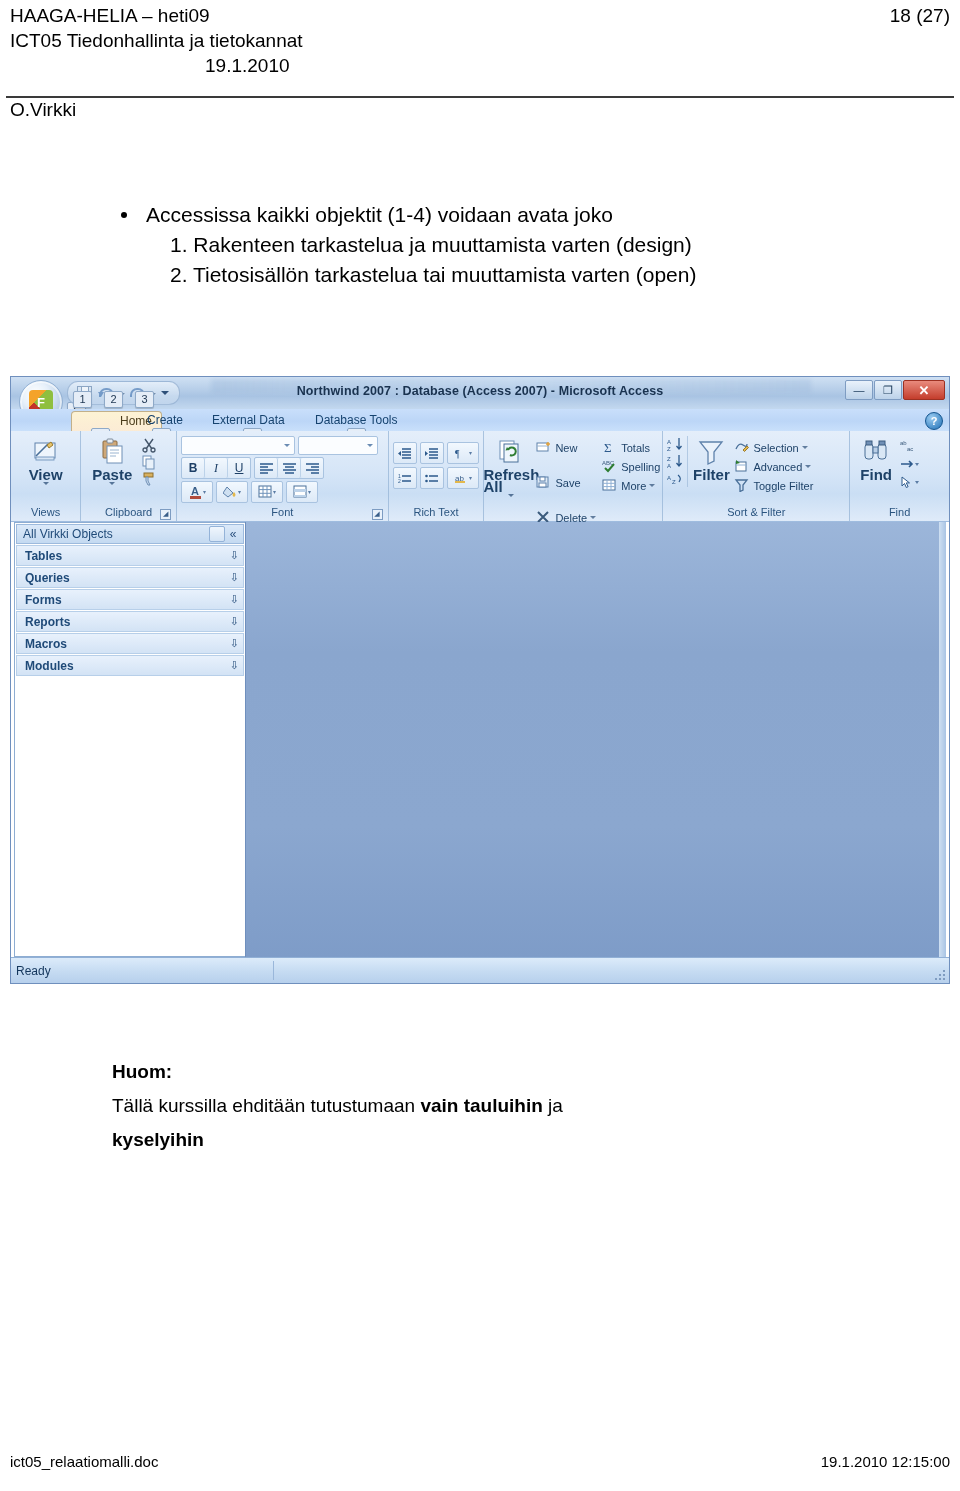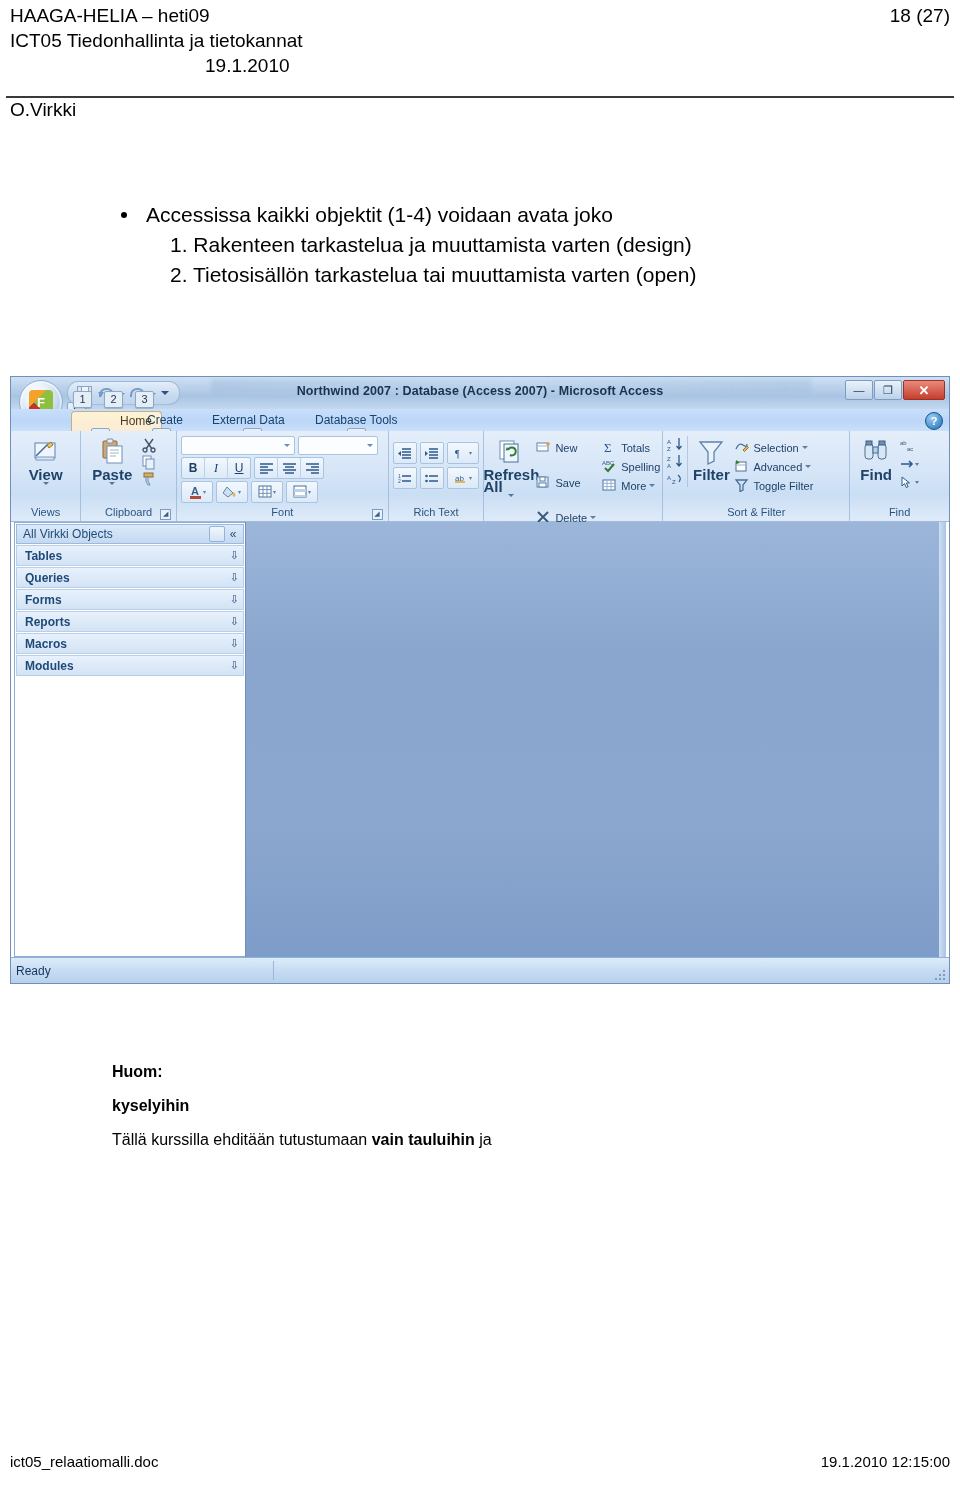--- a/index.html
+++ b/index.html
@@ -202,21 +202,21 @@
           background:
             radial-gradient(circle at 2px 10px,#7f9cc0 1px,transparent 1.2px),
             radial-gradient(circle at 6px 10px,#7f9cc0 1px,transparent 1.2px),
             radial-gradient(circle at 10px 10px,#7f9cc0 1px,transparent 1.2px),
             radial-gradient(circle at 6px 6px,#7f9cc0 1px,transparent 1.2px),
             radial-gradient(circle at 10px 6px,#7f9cc0 1px,transparent 1.2px),
             radial-gradient(circle at 10px 2px,#7f9cc0 1px,transparent 1.2px); }
 
   
   .note { position:absolute; left:112px; top:1055px; width:820px; }
-  .note-line { font-size:16px; line-height:34px; color:#000; }
+  .note-line { font-size:19px; line-height:34px; color:#000; }
   .note-line.b { font-weight:700; }
   .note-line .b { font-weight:700; }
 
   
   .footer { position:absolute; left:0; bottom:18px; width:960px; height:20px; }
   .footer-left { position:absolute; left:10px; top:0; font-size:15px; color:#000; }
   .footer-right { position:absolute; right:10px; top:0; font-size:15px; color:#000; }
 </style>
 </head>
 <body>
@@ -696,22 +696,22 @@
   <div class="statusbar">
     <span class="status-text">Ready</span>
     <span class="status-sep"></span>
     <span class="grip"></span>
   </div>
 
 </div>
 
 <div class="note">
   <div class="note-line b">Huom:</div>
-  <div class="note-line b">kyselyihin</div>
   <div class="note-line">
     <span>Tällä kurssilla ehditään tutustumaan </span><span class="b">vain tauluihin</span><span> ja</span>
   </div>
+  <div class="note-line b">kyselyihin</div>
 </div>
 
 <div class="footer">
   <span class="footer-left">ict05_relaatiomalli.doc</span>
   <span class="footer-right">19.1.2010 12:15:00</span>
 </div>
 
 </body></html>

